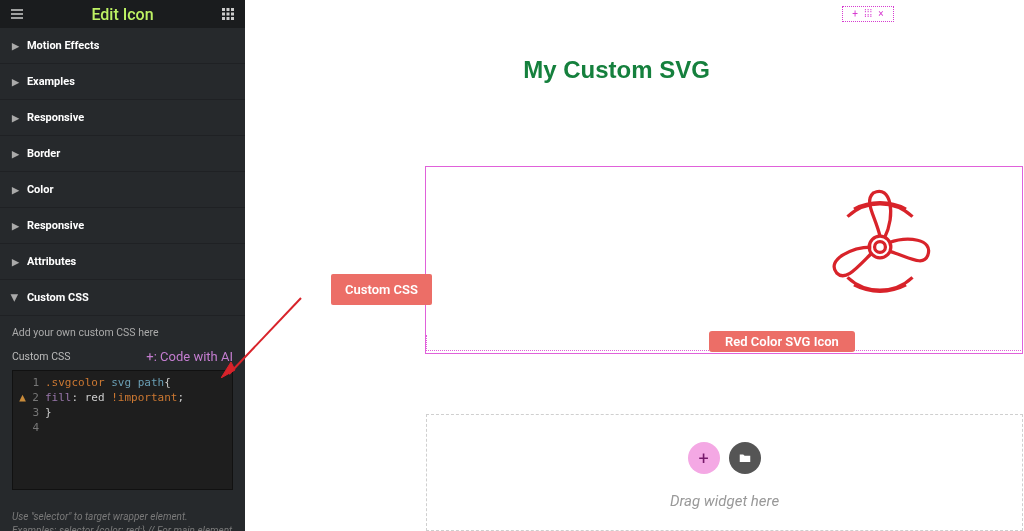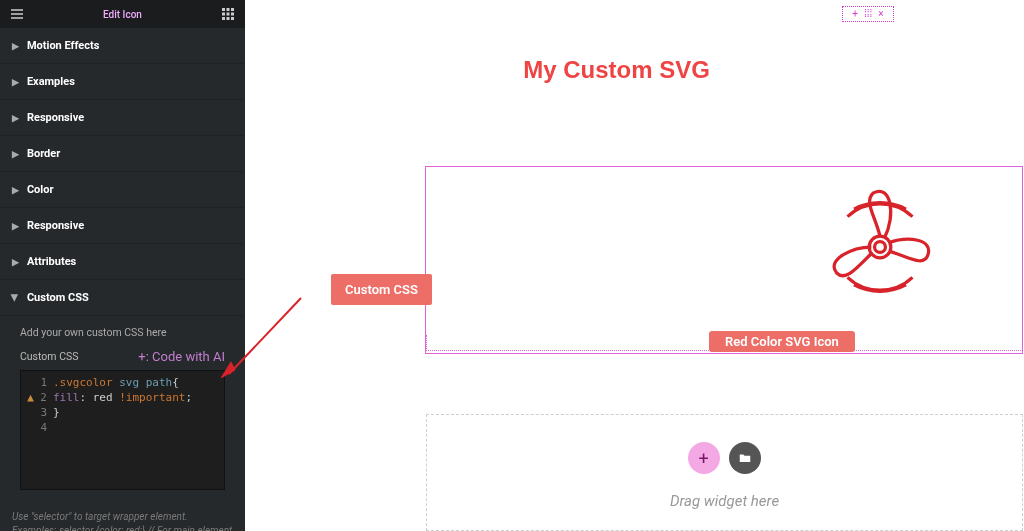--- a/index.html
+++ b/index.html
@@ -23,35 +23,35 @@
 .sidebar-header {
   height: 28px;
   background: #1a1c1e;
   display: flex;
   align-items: center;
   justify-content: space-between;
   padding: 0 10px;
 }
 .hamburger-icon, .grid-icon { color: #ccc; cursor: pointer; }
 .hamburger-icon svg, .grid-icon svg { display: block; }
-.header-title { font-size: 10px; font-weight: 500; color: #f0abfc; }
+.header-title { font-size: 16px; font-weight: 500; color: #bef264; }
 .acc-item {
   display: flex;
   align-items: center;
   gap: 8px;
   padding: 11px 12px;
   border-bottom: 1px solid #1f2124;
   cursor: pointer;
   font-weight: 700;
   font-size: 11px;
   color: #fff;
 }
 .caret { font-size: 9px; color: #aaa; display: inline-block; }
 .caret.down { transform: rotate(90deg); }
-.css-panel { padding: 10px 20px; }
+.css-panel { padding: 10px 12px; }
 .css-desc { color: #aaa; font-size: 10.5px; margin-bottom: 10px; }
 .css-row {
   display: flex; justify-content: space-between; align-items: center;
   margin-bottom: 6px;
 }
 .css-label { color: #bbb; font-size: 10.5px; }
 .code-ai {
   color: #c47dd0; font-size: 13px; cursor: pointer;
 }
 .code-editor {
@@ -95,21 +95,21 @@
   color: #d63cd0;
 }
 .toolbar-pill span { font-size: 10px; line-height: 1; cursor: pointer; }
 .heading {
   position: absolute;
   top: 56px; left: 0; right: 36px;
   text-align: center;
   font-size: 24px;
   font-weight: 600;
   font-family: Arial, sans-serif;
-  color: #ef4444;
+  color: #15803d;
 }
 .section-frame {
   position: absolute;
   left: 180px; top: 166px;
   width: 598px; height: 188px;
   border: 1px solid #e061da;
 }
 .section-inner {
   position: absolute;
   left: 181px; top: 335px;

